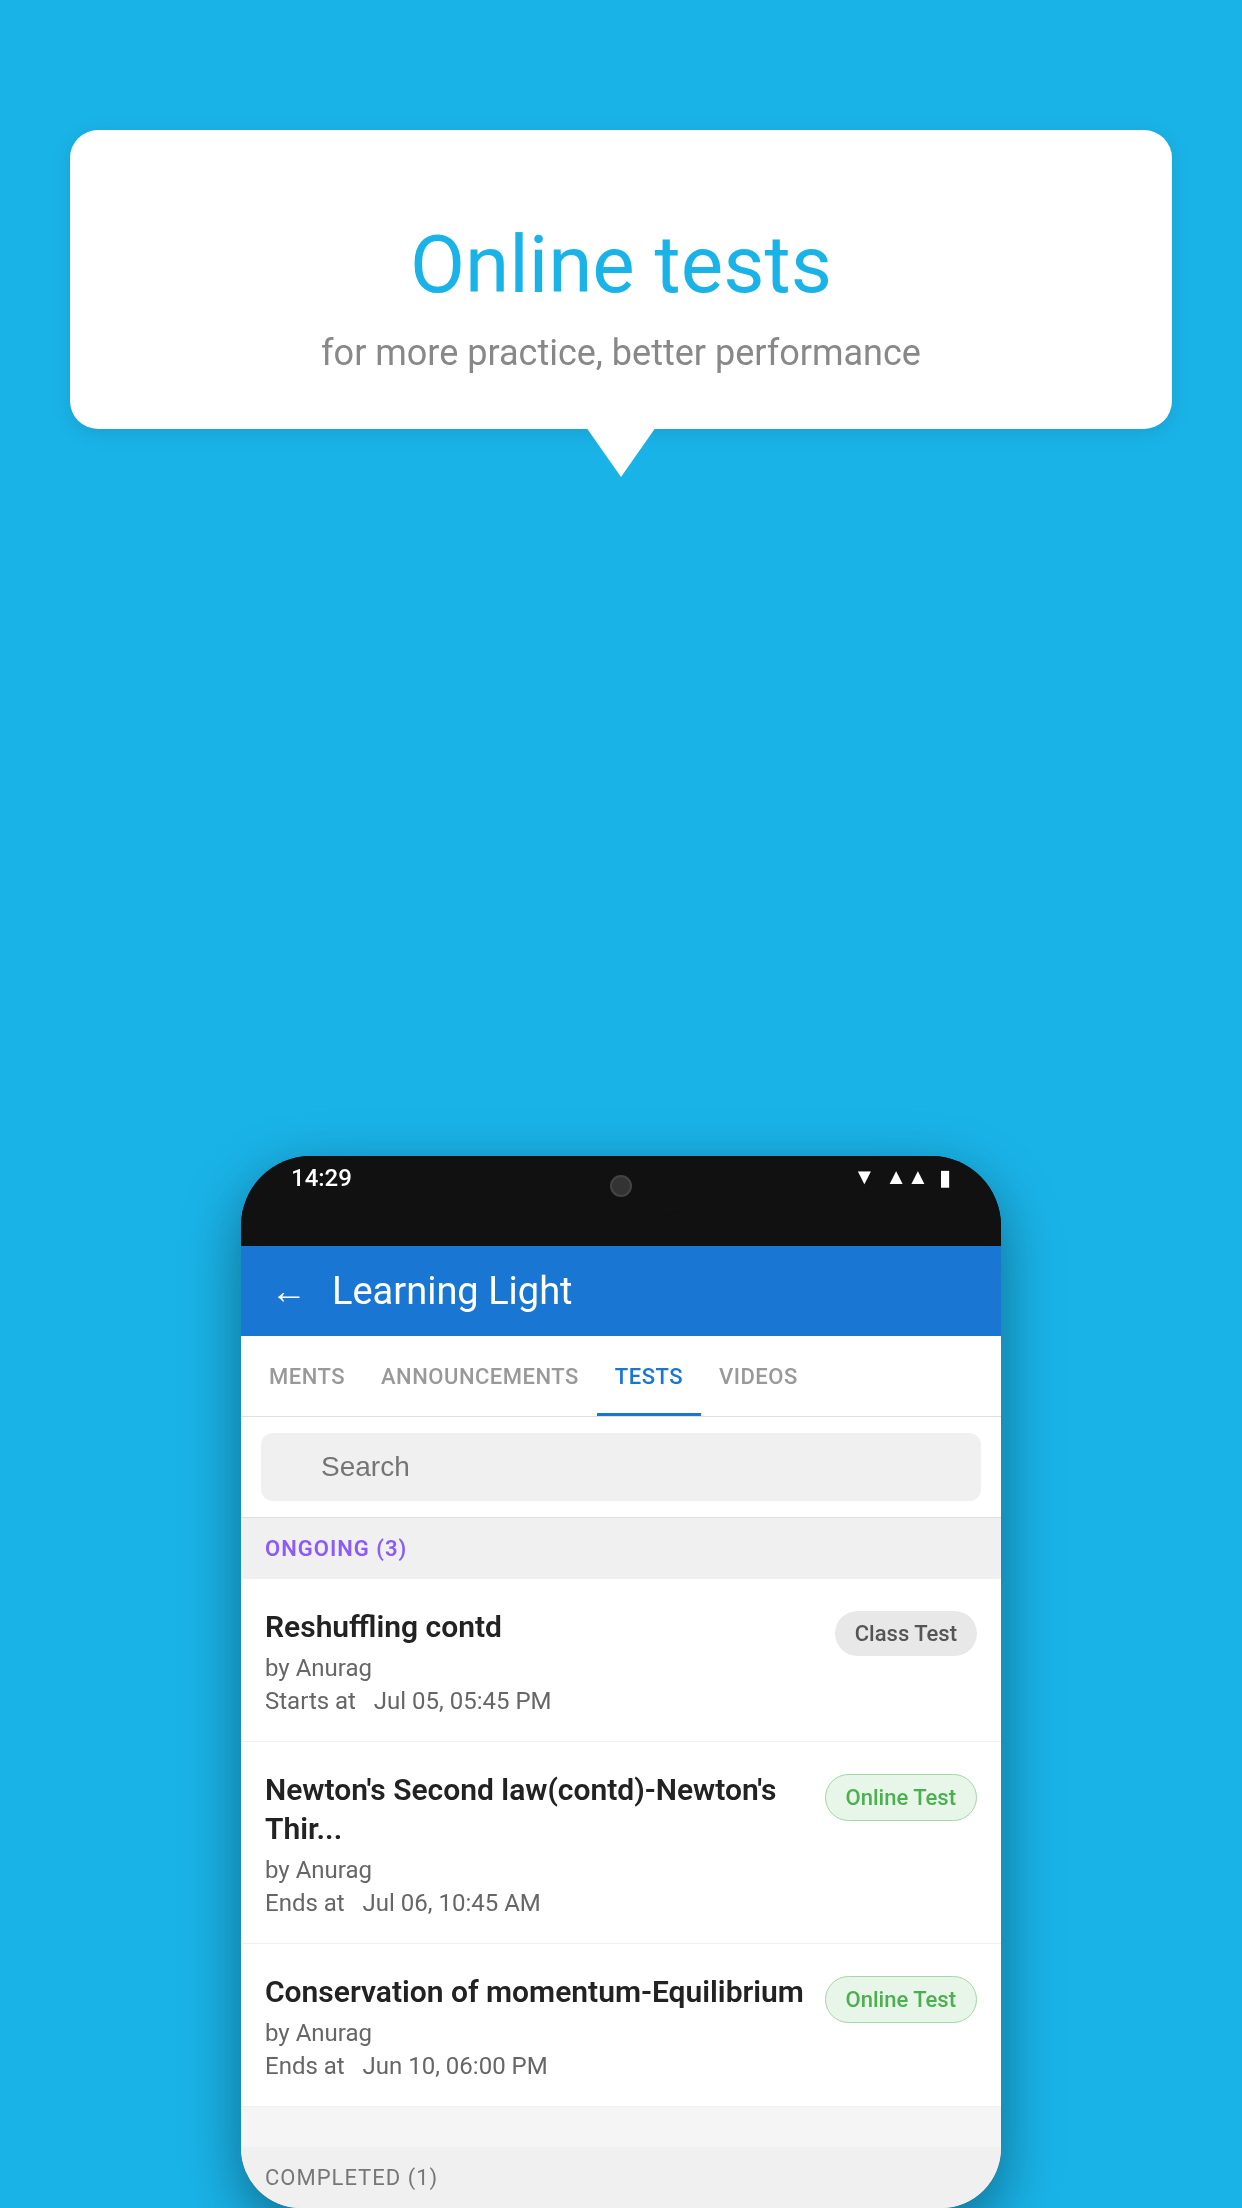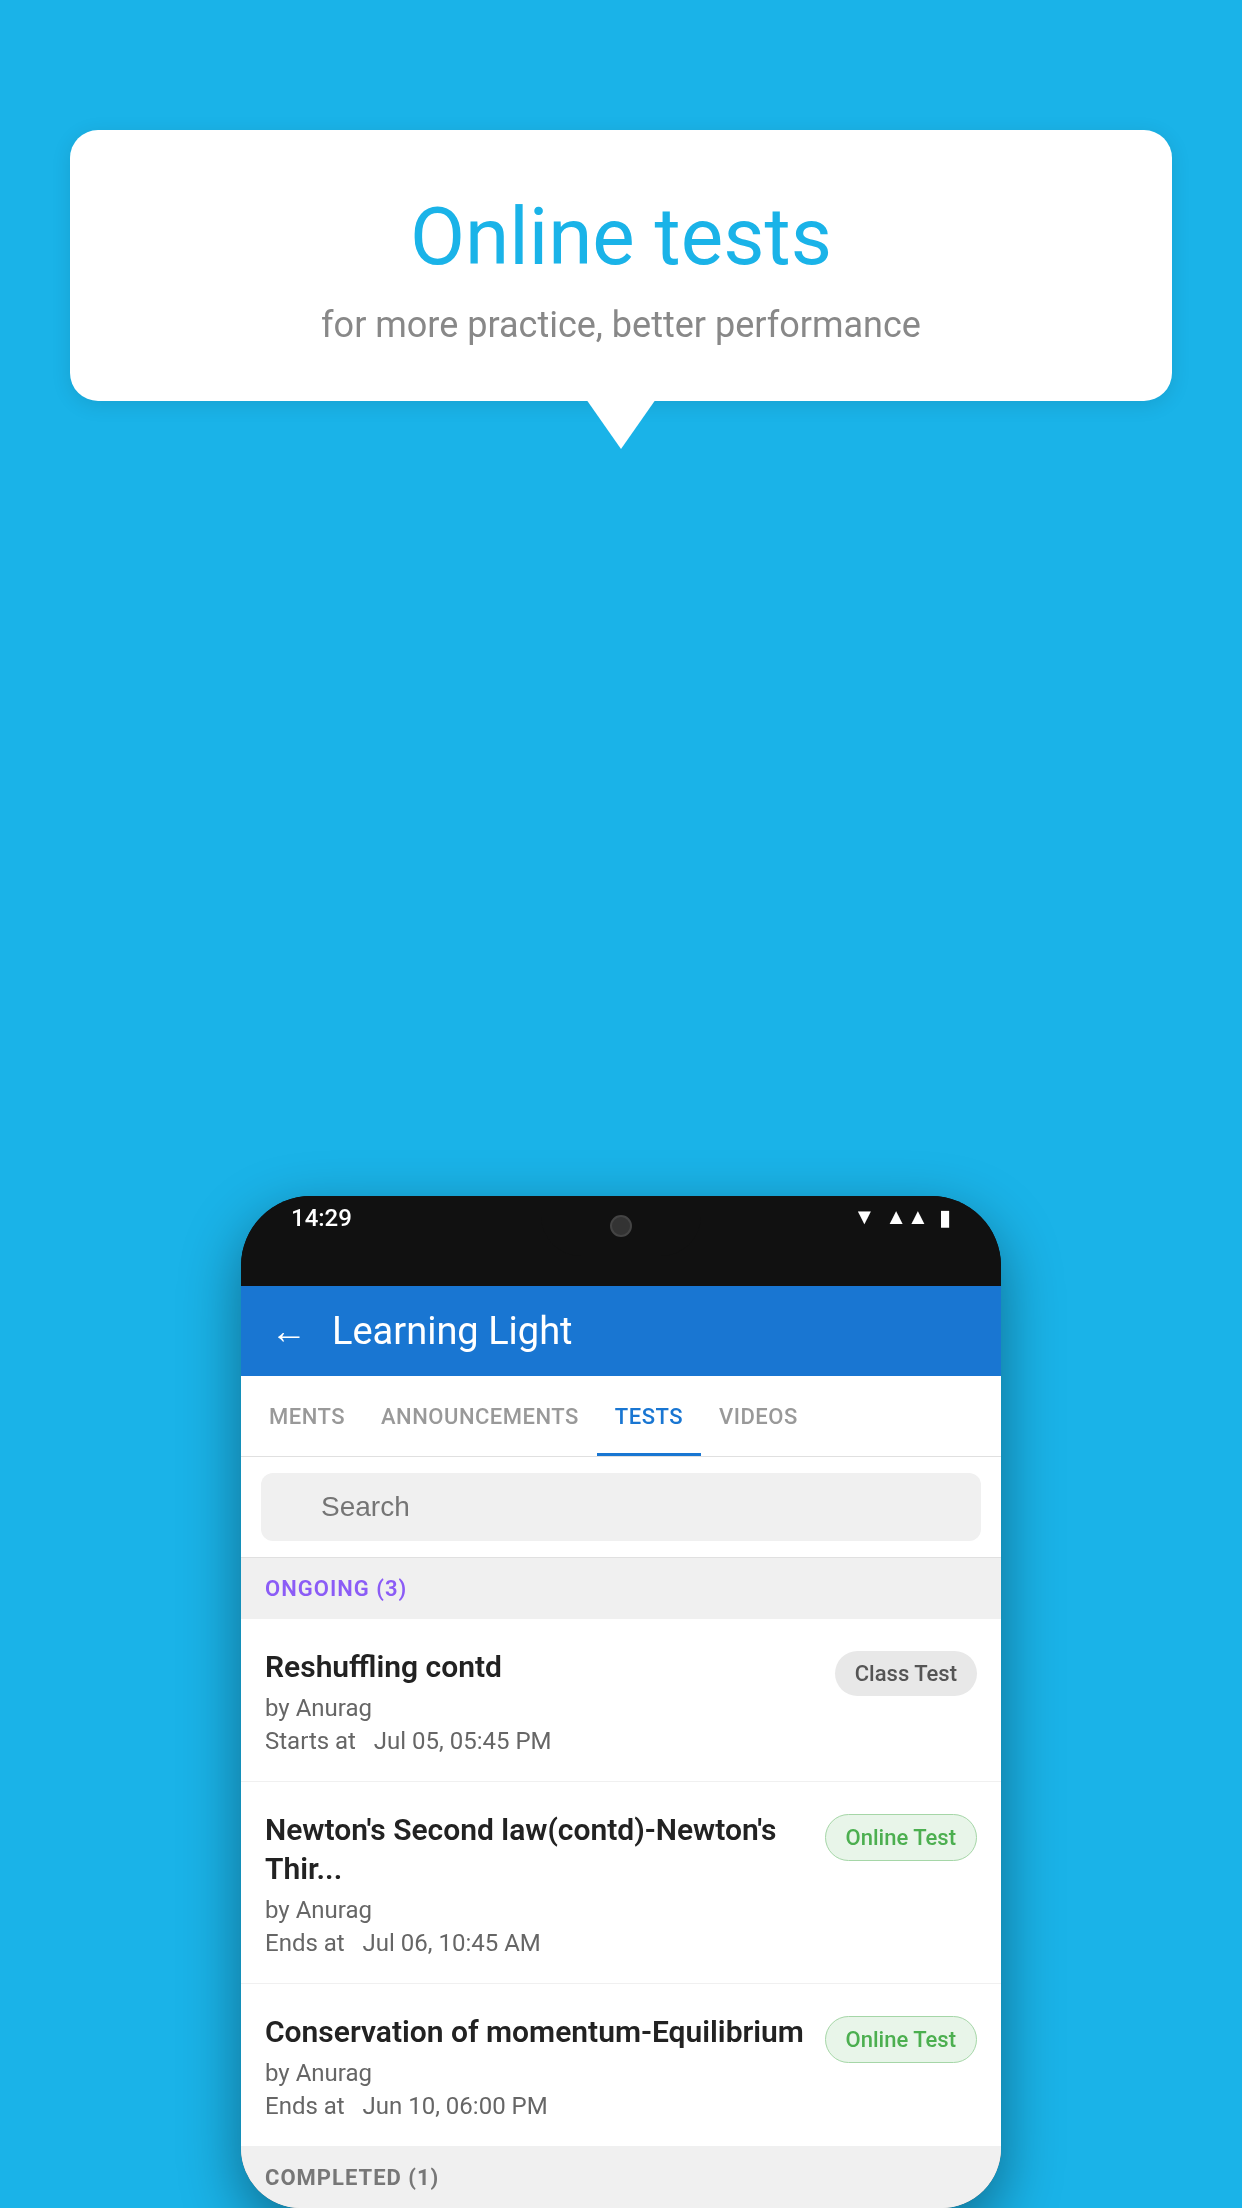--- a/index.html
+++ b/index.html
@@ -32,20 +32,21 @@
       text-align: center;
       width: 100%;
       box-shadow: 0 4px 20px rgba(0,0,0,0.1);
     }
 
     .speech-bubble-title {
       color: #1ab3e8;
       font-size: 80px;
       font-weight: 400;
       margin-bottom: 20px;
+      margin-top: 28px;
     }
 
     .speech-bubble-subtitle {
       color: #888;
       font-size: 36px;
       font-weight: 400;
     }
 
     .speech-bubble-arrow {
       width: 0;
@@ -274,23 +275,24 @@
     .badge-online {
       background: #e8f5e9;
       color: #4caf50;
       border: 1px solid #a5d6a7;
     }
 
     .completed-section {
       background: #f0f0f0;
       padding: 18px 24px;
       font-size: 22px;
-      font-weight: 700;
+      font-weight: 400;
       color: #777;
       letter-spacing: 1px;
+      margin-top: 40px;
     }
   </style>
 </head>
 <body>
 
 <div class="speech-bubble-container">
   <div class="speech-bubble">
     <div class="speech-bubble-title">Online tests</div>
     <div class="speech-bubble-subtitle">for more practice, better performance</div>
   </div>

